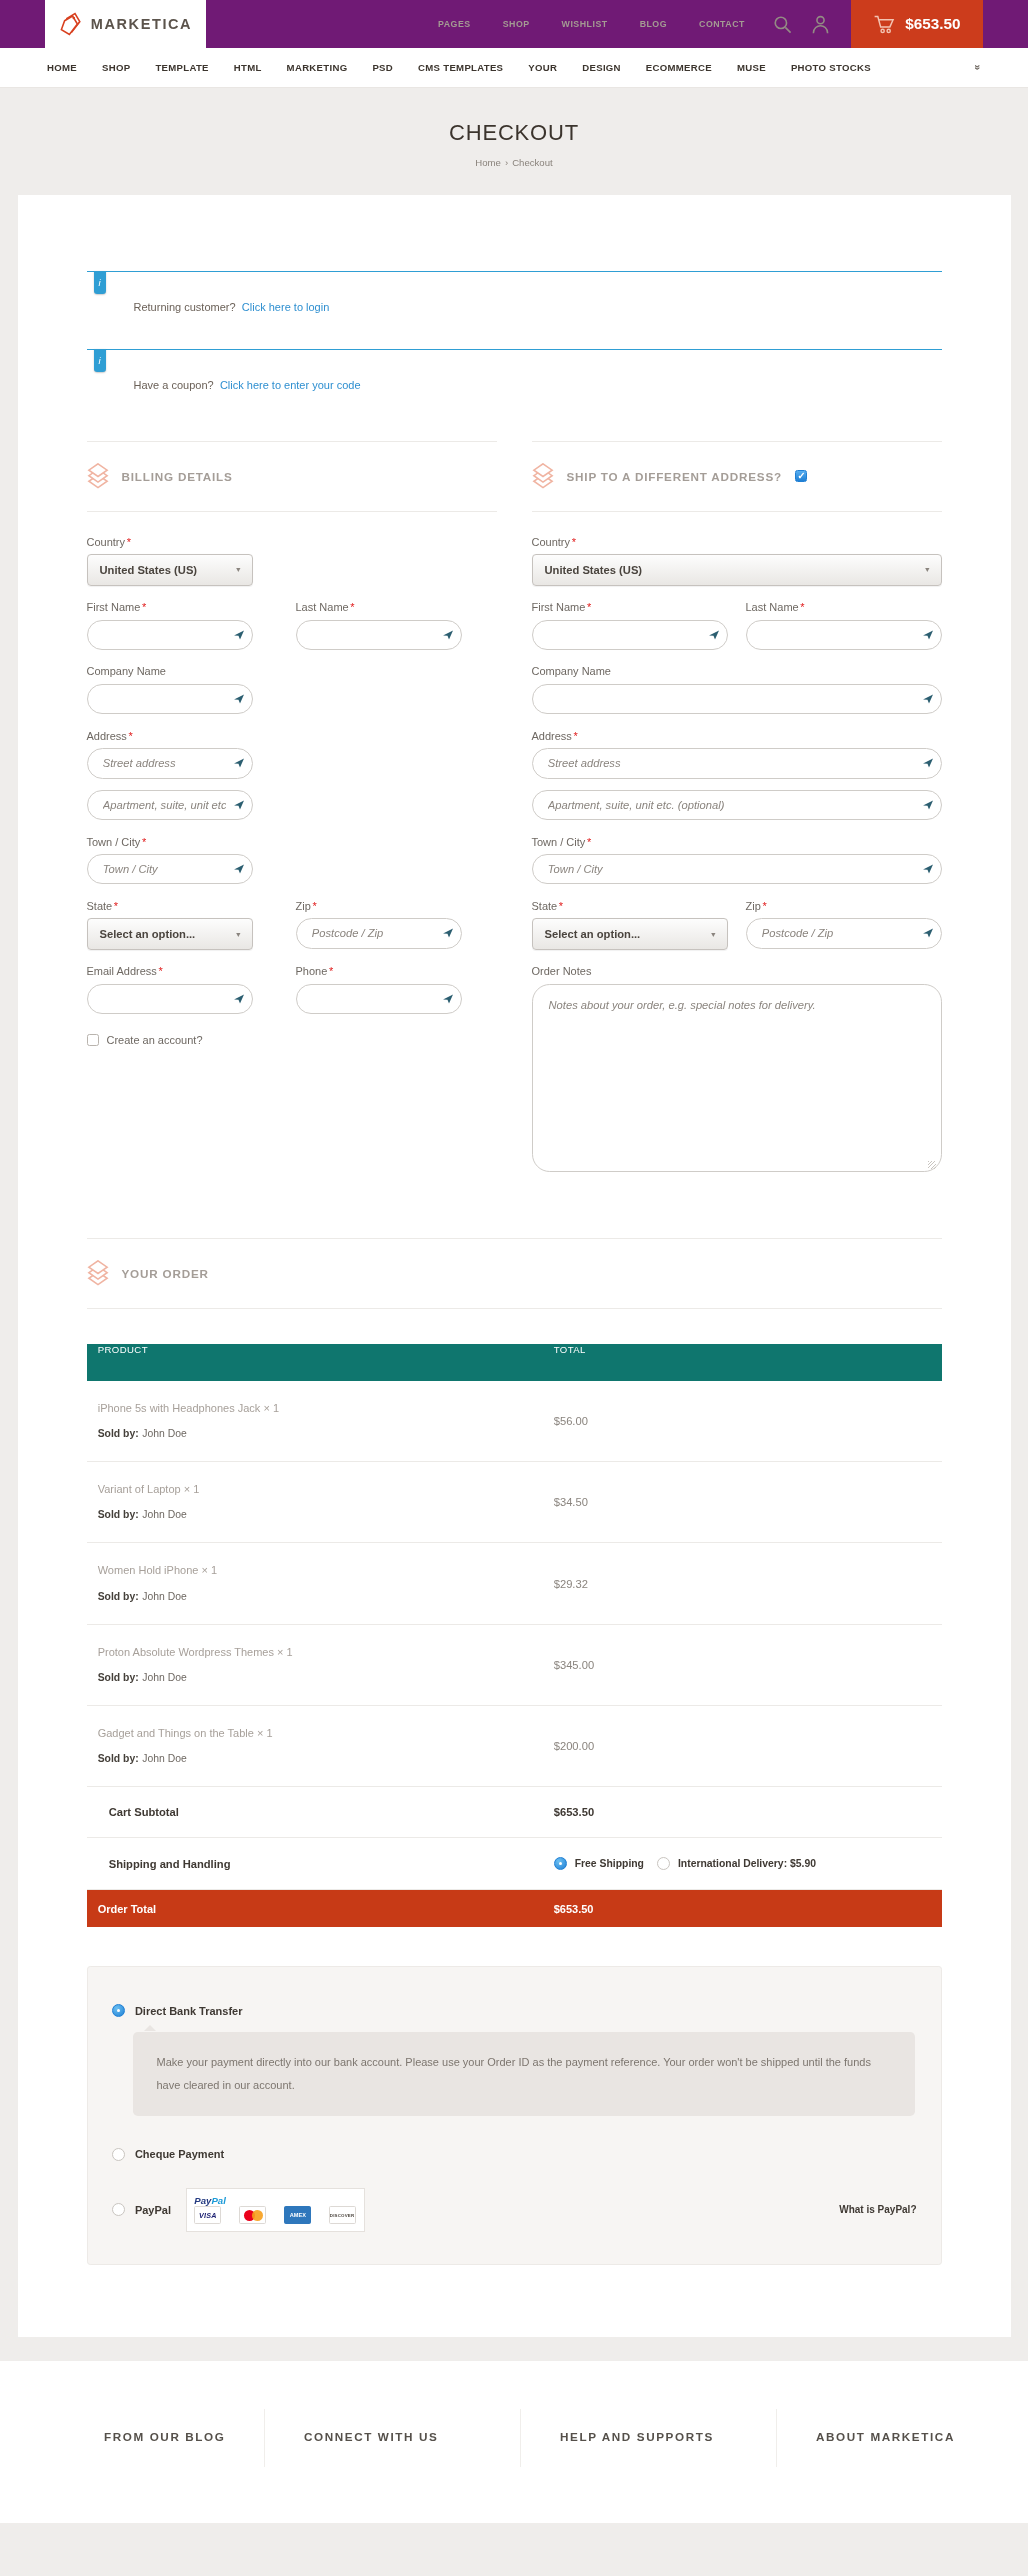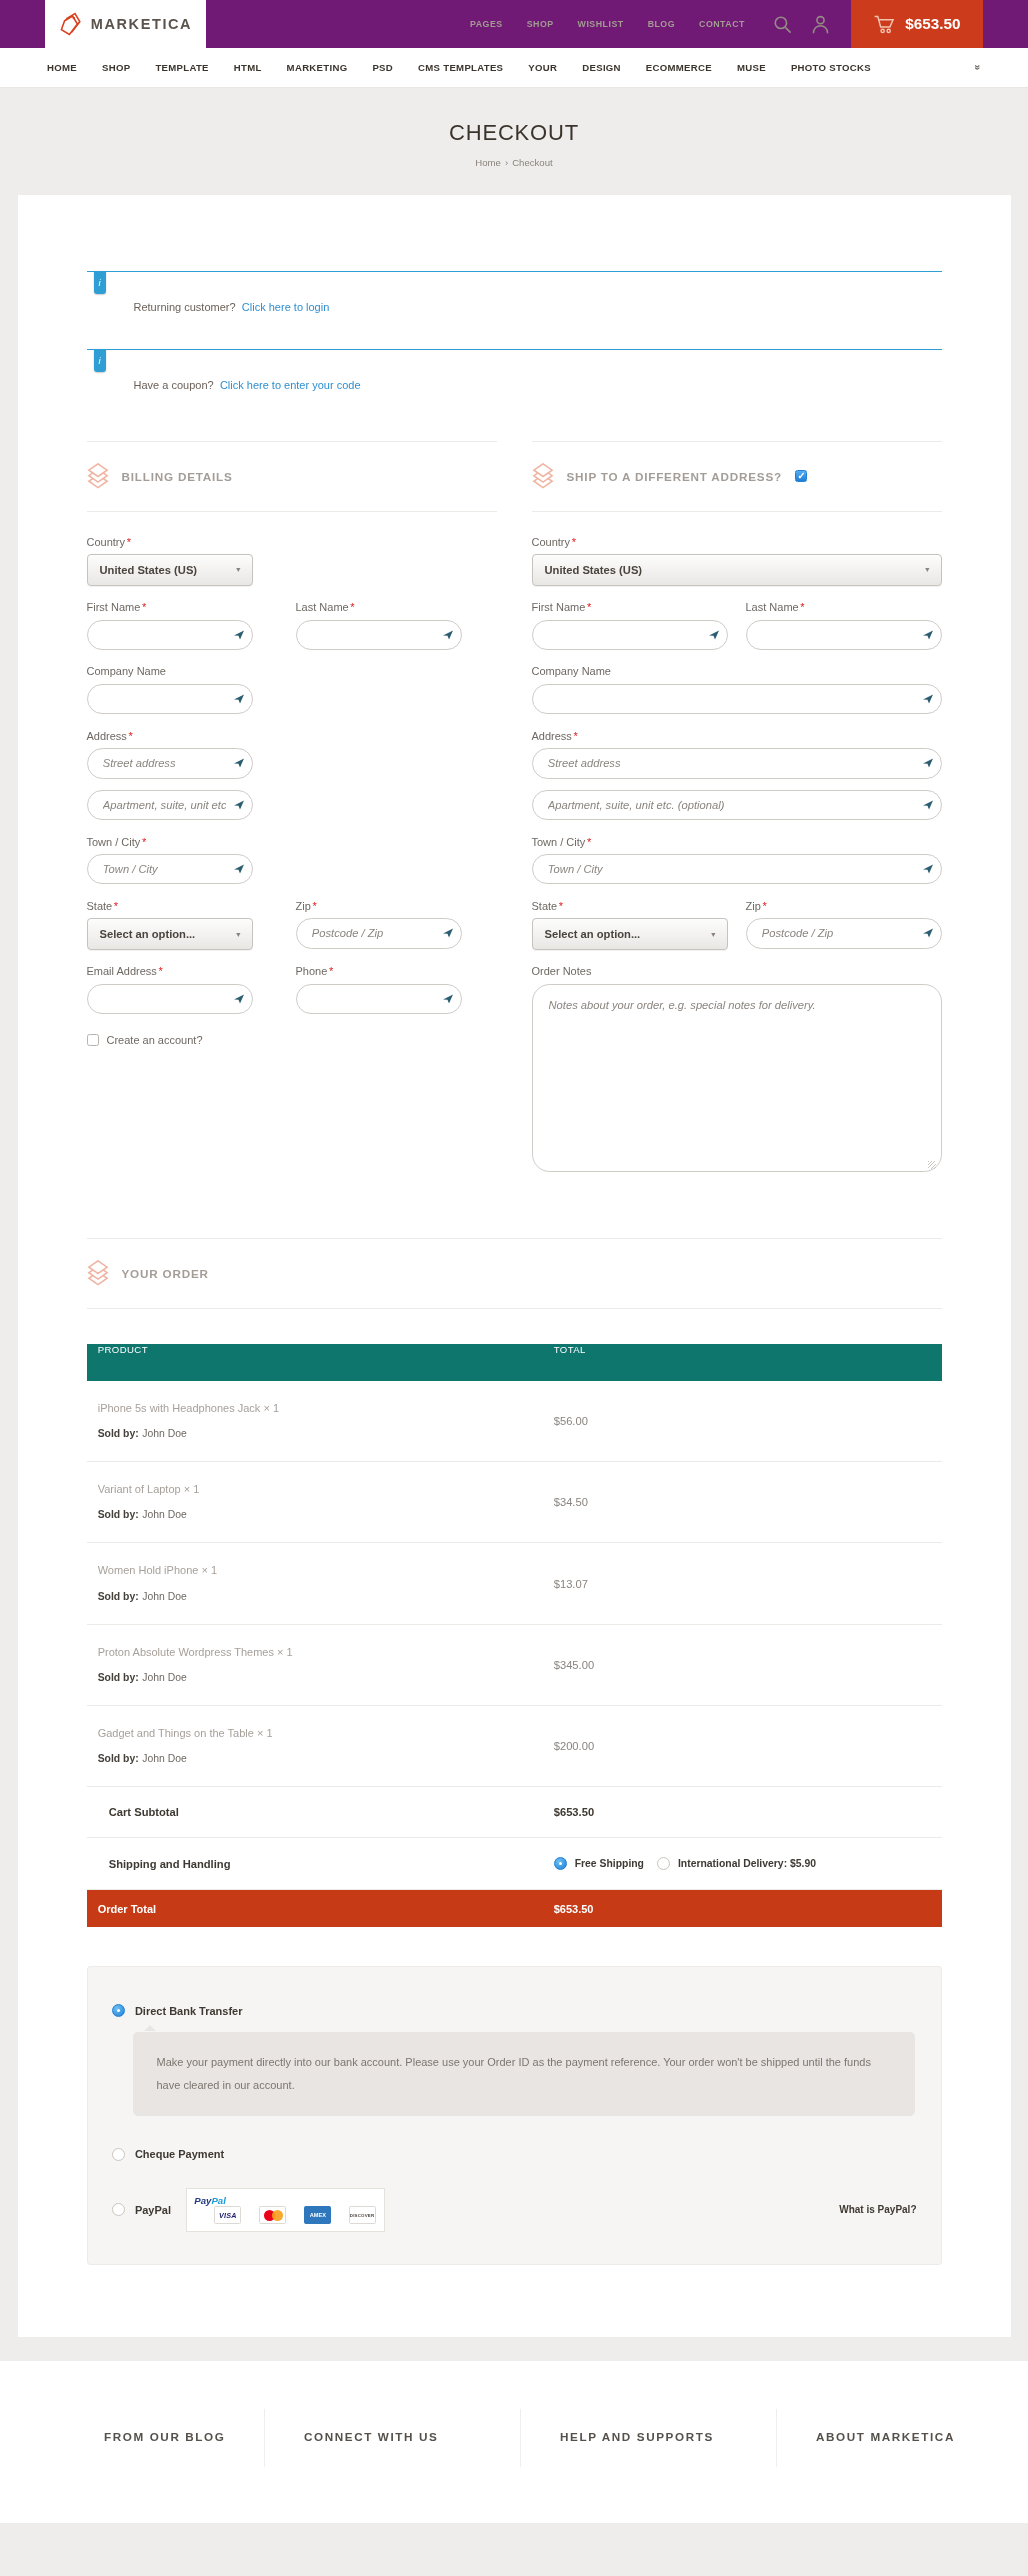--- a/index.html
+++ b/index.html
@@ -2,21 +2,21 @@
 <html style="font-size:13px"><head>
 <meta charset="utf-8">
 <style>
   * { box-sizing: border-box; }
   html, body { margin:0; padding:0; width:1028px; background:#efedeb; font-family:"Liberation Sans", sans-serif; color:#55504a; }
 
   
   .topbar { height:48px; background:#701a75; display:flex; align-items:center; position:relative; }
   .logo-block { background:#fff; height:48px; width:161px; margin-left:45px; display:flex; align-items:center; justify-content:center; gap:8px; }
   .logo-text { font-size:14.5px; font-weight:bold; letter-spacing:1.6px; color:#5c544c; }
-  .topnav { margin-left:auto; display:flex; align-items:center; gap:24px; }
+  .topnav { margin-left:auto; display:flex; align-items:center; gap:32px; }
   .topnav a { color:#a49b93; font-size:8.8px; font-weight:bold; letter-spacing:0.5px; text-decoration:none; }
   .top-icons { display:flex; align-items:center; gap:17.7px; margin:0 21px 0 27px; }
   .cartbox { background:#cc3c1c; height:48px; display:flex; align-items:center; gap:9.6px; padding:0 22.5px; margin-right:45px; }
   .cart-amount { color:#fff; font-size:15.3px; font-weight:bold; }
 
   
   .nav2 { background:#fff; height:40px; display:flex; align-items:center; padding:0 47px; gap:25px; border-bottom:0.8px solid #e9e6e3; }
   .nav2 a { color:#3c352e; font-size:9.6px; font-weight:bold; letter-spacing:0.3px; text-decoration:none; white-space:nowrap; }
   .nav2-more { margin-left:auto; color:#6e6760; font-size:10.4px; font-weight:bold; transform:rotate(90deg); cursor:pointer; }
 
@@ -93,21 +93,21 @@
 
   
   .paybox { margin-top:39px; background:#f7f5f3; border:0.8px solid #edeae7; border-radius:3.2px; padding:37px 24px 0; }
   .pm-row { display:flex; align-items:center; gap:10.4px; font-size:11px; font-weight:bold; color:#3f3933; }
   .pm-desc { position:relative; margin:14.5px 1.6px 32px 21px; background:#e9e5e2; border-radius:4.8px; padding:19px 24px; color:#7d766f; font-size:11px; line-height:2.1; }
   .pm-desc::before { content:""; position:absolute; top:-6.4px; left:11.2px; border-left:6.4px solid transparent; border-right:6.4px solid transparent; border-bottom:6.4px solid #e9e5e2; }
   .pm-gap { margin:27px 0; }
   .pp-mark { background:#fff; border:0.8px solid #e5e1dd; padding:5.6px 7.2px 7.2px; margin-left:4.8px; }
   .pp-word { font-size:9.6px; font-weight:bold; font-style:italic; margin-bottom:4.8px; }
   .pp-pay { color:#253b80; } .pp-pal { color:#1b9ad7; }
-  .pp-cards { display:flex; gap:18px;margin-left:20px; }
+  .pp-cards { display:flex; gap:18px; }
   .chip { width:27px; height:17.7px; border:0.8px solid #ddd9d5; border-radius:1.6px; background:#fff; display:flex; align-items:center; justify-content:center; overflow:hidden; }
   .chip.visa span { color:#1a1f71; font-weight:bold; font-style:italic; font-size:7.2px; letter-spacing:0.2px; }
   .chip.mc { position:relative; }
   .chip.mc i { position:absolute; width:11.2px; height:11.2px; border-radius:50%; top:2.4px; }
   .chip.mc .c1 { left:3.2px; background:#eb001b; }
   .chip.mc .c2 { left:11.2px; background:#f79e1b; opacity:.9; }
   .chip.amex { background:#2e77bc; border-color:#2e77bc; }
   .chip.amex span { color:#fff; font-size:5.6px; font-weight:bold; }
   .chip.disc { position:relative; }
   .chip.disc span { font-size:4.4px; font-weight:bold; color:#4a443d; letter-spacing:0.2px; }
@@ -468,21 +468,21 @@
         <div class="oname">Variant of Laptop × 1</div>
         <div class="osold"><b>Sold by:</b> <span>John Doe</span></div>
       </div>
       <div class="oprice">$34.50</div>
     </div>
     <div class="orow">
       <div class="oc-product">
         <div class="oname">Women Hold iPhone × 1</div>
         <div class="osold"><b>Sold by:</b> <span>John Doe</span></div>
       </div>
-      <div class="oprice">$13.07</div>
+      <div class="oprice">$29.32</div>
     </div>
     <div class="orow">
       <div class="oc-product">
         <div class="oname">Proton Absolute Wordpress Themes × 1</div>
         <div class="osold"><b>Sold by:</b> <span>John Doe</span></div>
       </div>
       <div class="oprice">$345.00</div>
     </div>
     <div class="orow">
       <div class="oc-product">

